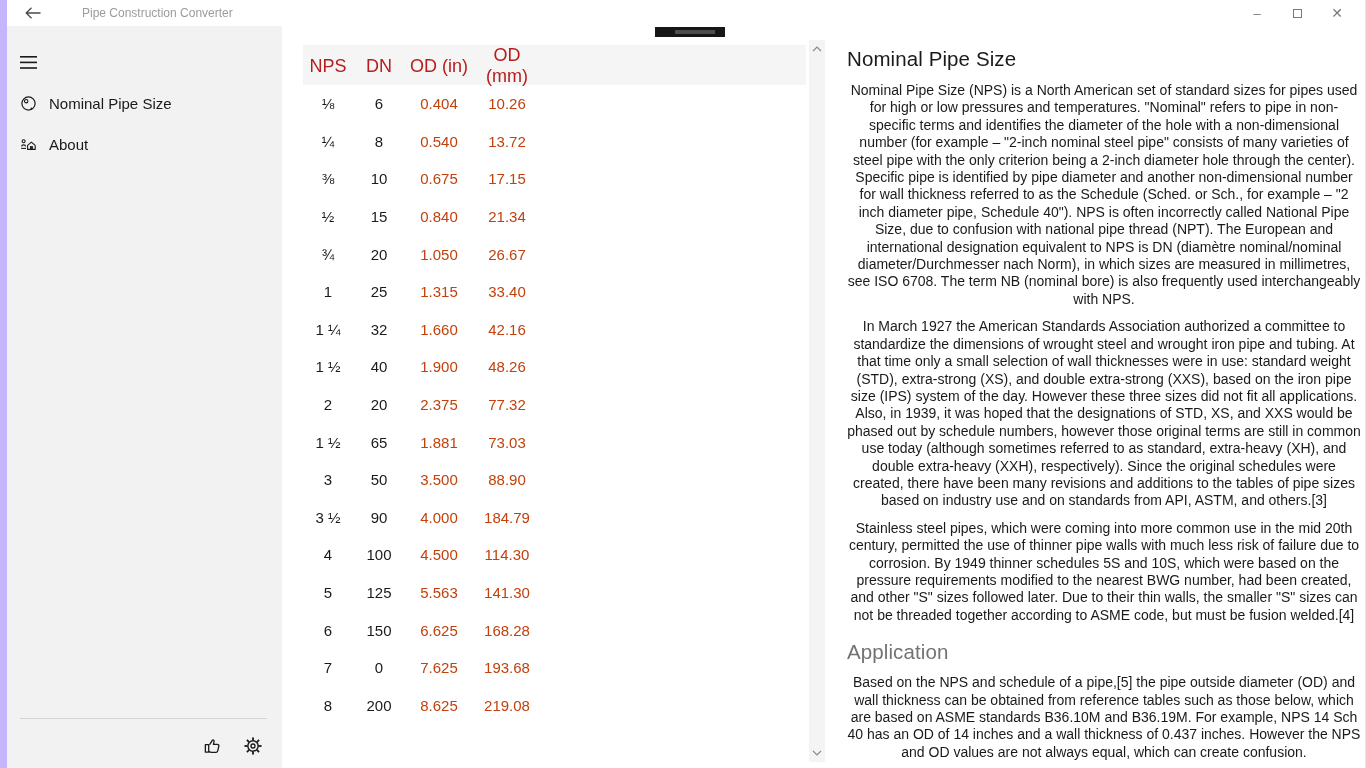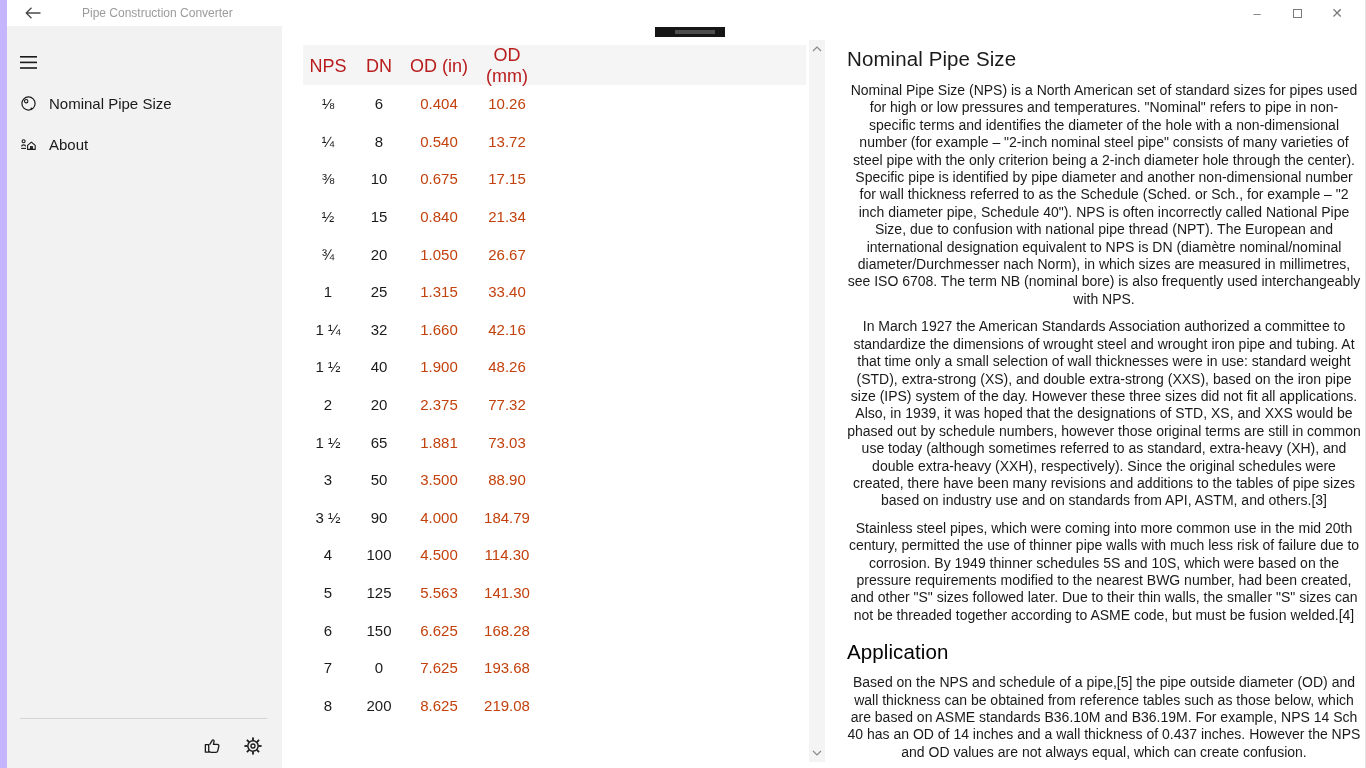--- a/index.html
+++ b/index.html
@@ -45,21 +45,21 @@
   .trow .c2, .trow .c3 { color:#c2410c; }
 
   .vscroll { position:absolute; right:2px; top:14px; width:16px; height:722px; background:#f4f4f4; }
   .vscroll .arrow { position:absolute; left:0; width:16px; height:14px; display:flex; align-items:center; justify-content:center; cursor:pointer; }
   .vscroll .arrow.up { top:2px; }
   .vscroll .arrow.down { bottom:2px; }
 
   
   .article { position:absolute; left:840px; top:26px; width:514px; height:742px; overflow:hidden; }
   .article h1 { font-size:20.5px; font-weight:400; color:#1a1a1a; margin-top:21px; margin-bottom:11px; letter-spacing:0.1px; }
-  .article h2 { font-size:20.5px; font-weight:400; color:#000000; margin-top:16px; margin-bottom:10px; letter-spacing:0.1px; }
+  .article h2 { font-size:20.5px; font-weight:400; color:#737373; margin-top:16px; margin-bottom:10px; letter-spacing:0.1px; }
   .article p { font-size:14px; line-height:17.4px; color:#1a1a1a; margin-bottom:10px; text-align:center; }
 
   svg { display:block; }
 </style>
 </head>
 <body>
 
 <div class="window">
 
   <div class="titlebar">

